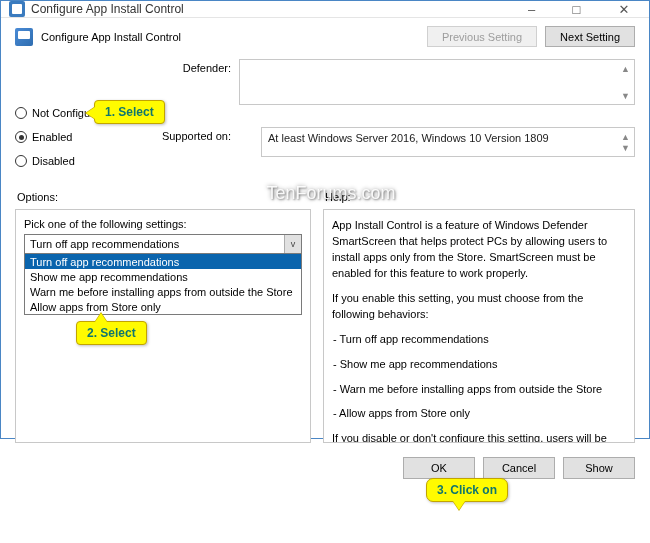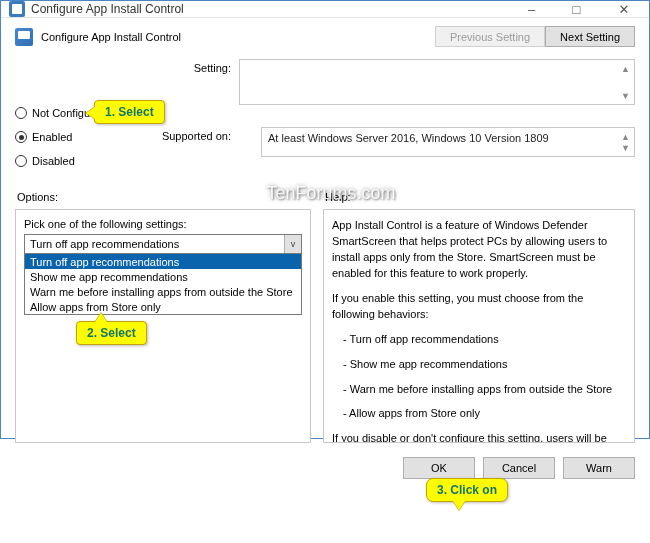--- a/index.html
+++ b/index.html
@@ -10,21 +10,21 @@
   .titlebar-icon::after { content:""; position:absolute; inset:3px; background:#fff; border-radius:1px; }
   .titlebar-text { flex: 1; font-size: 12px; color: #333; }
   .win-controls { display: flex; height: 100%; }
   .win-btn { width: 45px; display: flex; align-items: center; justify-content: center; color: #555; font-size: 13px; cursor: default; }
   .win-btn.close { width: 50px; }
 
   .header-row { display: flex; align-items: center; padding: 8px 14px 6px 14px; }
   .header-icon { width: 18px; height: 18px; background: linear-gradient(135deg,#4a8bd6,#2e6db0); border-radius: 2px; margin-right: 8px; position:relative; }
   .header-icon::after{content:"";position:absolute;inset:3px 3px 7px 3px;background:#fff;border-radius:1px;}
   .header-title { font-size: 11px; flex: 1; }
-  .nav-buttons { display: flex; gap: 0; }
+  .nav-buttons { display: flex; gap: 8px; }
   .btn { height: 21px; padding: 0 14px; border: 1px solid #adadad; background: #e1e1e1; font-size: 11px; display: flex; align-items: center; justify-content: center; cursor: default; }
   .btn.disabled { color: #9d9d9d; background: #f0f0f0; border-color: #d0d0d0; }
 
   .config-area { padding: 6px 14px 10px 14px; display: flex; gap: 16px; }
   .radios { width: 118px; padding-top: 2px; margin-top: 40px; }
   .radio-row { display: flex; align-items: center; height: 24px; font-size: 11px; gap: 5px; cursor: default; }
   .radio { width: 12px; height: 12px; border: 1px solid #333; border-radius: 50%; display: inline-flex; align-items: center; justify-content: center; background:#fff; }
   .radio.checked::after { content:""; width: 5px; height: 5px; background: #333; border-radius: 50%; }
   .field-grid { flex: 1; display: grid; grid-template-columns: 90px 1fr; row-gap: 6px; align-items: flex-start; }
   .field-label { text-align: right; padding-right: 8px; padding-top: 3px; font-size: 11px; }
@@ -42,21 +42,21 @@
   .col-label { font-size: 11px; margin-bottom: 6px; padding-left: 2px; }
   .panel { flex: 1; border: 1px solid #c8c8c8; background: #fff; padding: 8px; font-size: 11px; overflow: hidden; position: relative; }
   .panel-label { margin-bottom: 4px; }
   .combo { position: relative; border: 1px solid #7a7a7a; height: 20px; background: #fff; display: flex; align-items: center; padding: 0 18px 0 5px; font-size: 11px; }
   .combo-arrow { position: absolute; right: 0; top: 0; bottom: 0; width: 17px; background:#e1e1e1; border-left:1px solid #adadad; display:flex;align-items:center;justify-content:center;font-size:9px;color:#444;}
   .dropdown-list { border: 1px solid #7a7a7a; border-top: none; background: #fff; }
   .drop-item { height: 15px; padding: 0 5px; display: flex; align-items: center; font-size: 11px; cursor: default; }
   .drop-item.selected { background: #0a64ad; color: #fff; }
   .help-text { line-height: 1.45; font-size: 11px; }
   .help-text p { margin: 0 0 9px 0; }
-  .help-text .indent { margin-left: 11px; }
+  .help-text .indent { margin-left: 1px; }
 
   .button-row { display: flex; justify-content: flex-end; gap: 8px; padding: 8px 14px 10px 14px; }
   .dlg-btn { width: 72px; height: 22px; border: 1px solid #adadad; background: #e1e1e1; font-size: 11px; display: flex; align-items: center; justify-content: center; cursor: default; }
 
   
   .callout { position: absolute; background: #fffb00; border: 1.5px solid #c2a400; border-radius: 4px; padding: 4px 10px; font-size: 12px; font-weight: bold; color: #0f766e; box-shadow: 1px 1px 3px rgba(0,0,0,0.25); z-index: 50; white-space: nowrap; }
   .callout::before { content:""; position:absolute; width:0; height:0; }
   .callout.c1 { top: 100px; left: 94px; }
   .callout.c1::before { left:-9px; top:6px; border-top:6px solid transparent;border-bottom:6px solid transparent;border-right:9px solid #fffb00; filter: drop-shadow(-1px 0 0 #c2a400);}
   .callout.c2 { top: 321px; left: 76px; }
@@ -101,21 +101,21 @@
       <div class="radio-row">
         <span class="radio checked"></span>
         <span>Enabled</span>
       </div>
       <div class="radio-row">
         <span class="radio"></span>
         <span>Disabled</span>
       </div>
     </div>
     <div class="field-grid">
-      <div class="field-label">Setting:</div>
+      <div class="field-label">Defender:</div>
       <div class="textbox-multi">
         <span class="scroll-arrow up">▲</span>
         <span class="scroll-arrow down">▼</span>
       </div>
       <div class="field-label">Supported on:</div>
       <div class="support-box">
         <span>At least Windows Server 2016, Windows 10 Version 1809</span>
         <span class="scroll-arrow up">▲</span>
         <span class="scroll-arrow down">▼</span>
       </div>
@@ -151,21 +151,21 @@
         <p class="indent">- Warn me before installing apps from outside the Store</p>
         <p class="indent">- Allow apps from Store only</p>
         <p>If you disable or don't configure this setting, users will be able to install apps from anywhere, including files downloaded from the Internet.</p>
       </div>
     </div>
   </div>
 
   <div class="button-row">
     <div class="dlg-btn">OK</div>
     <div class="dlg-btn">Cancel</div>
-    <div class="dlg-btn">Warn</div>
+    <div class="dlg-btn">Show</div>
   </div>
 
 </div>
 
 <div class="callout c1">1. Select</div>
 <div class="callout c2">2. Select</div>
 <div class="callout c3">3. Click on</div>
 <div class="watermark">TenForums.com</div>
 </div>
 

